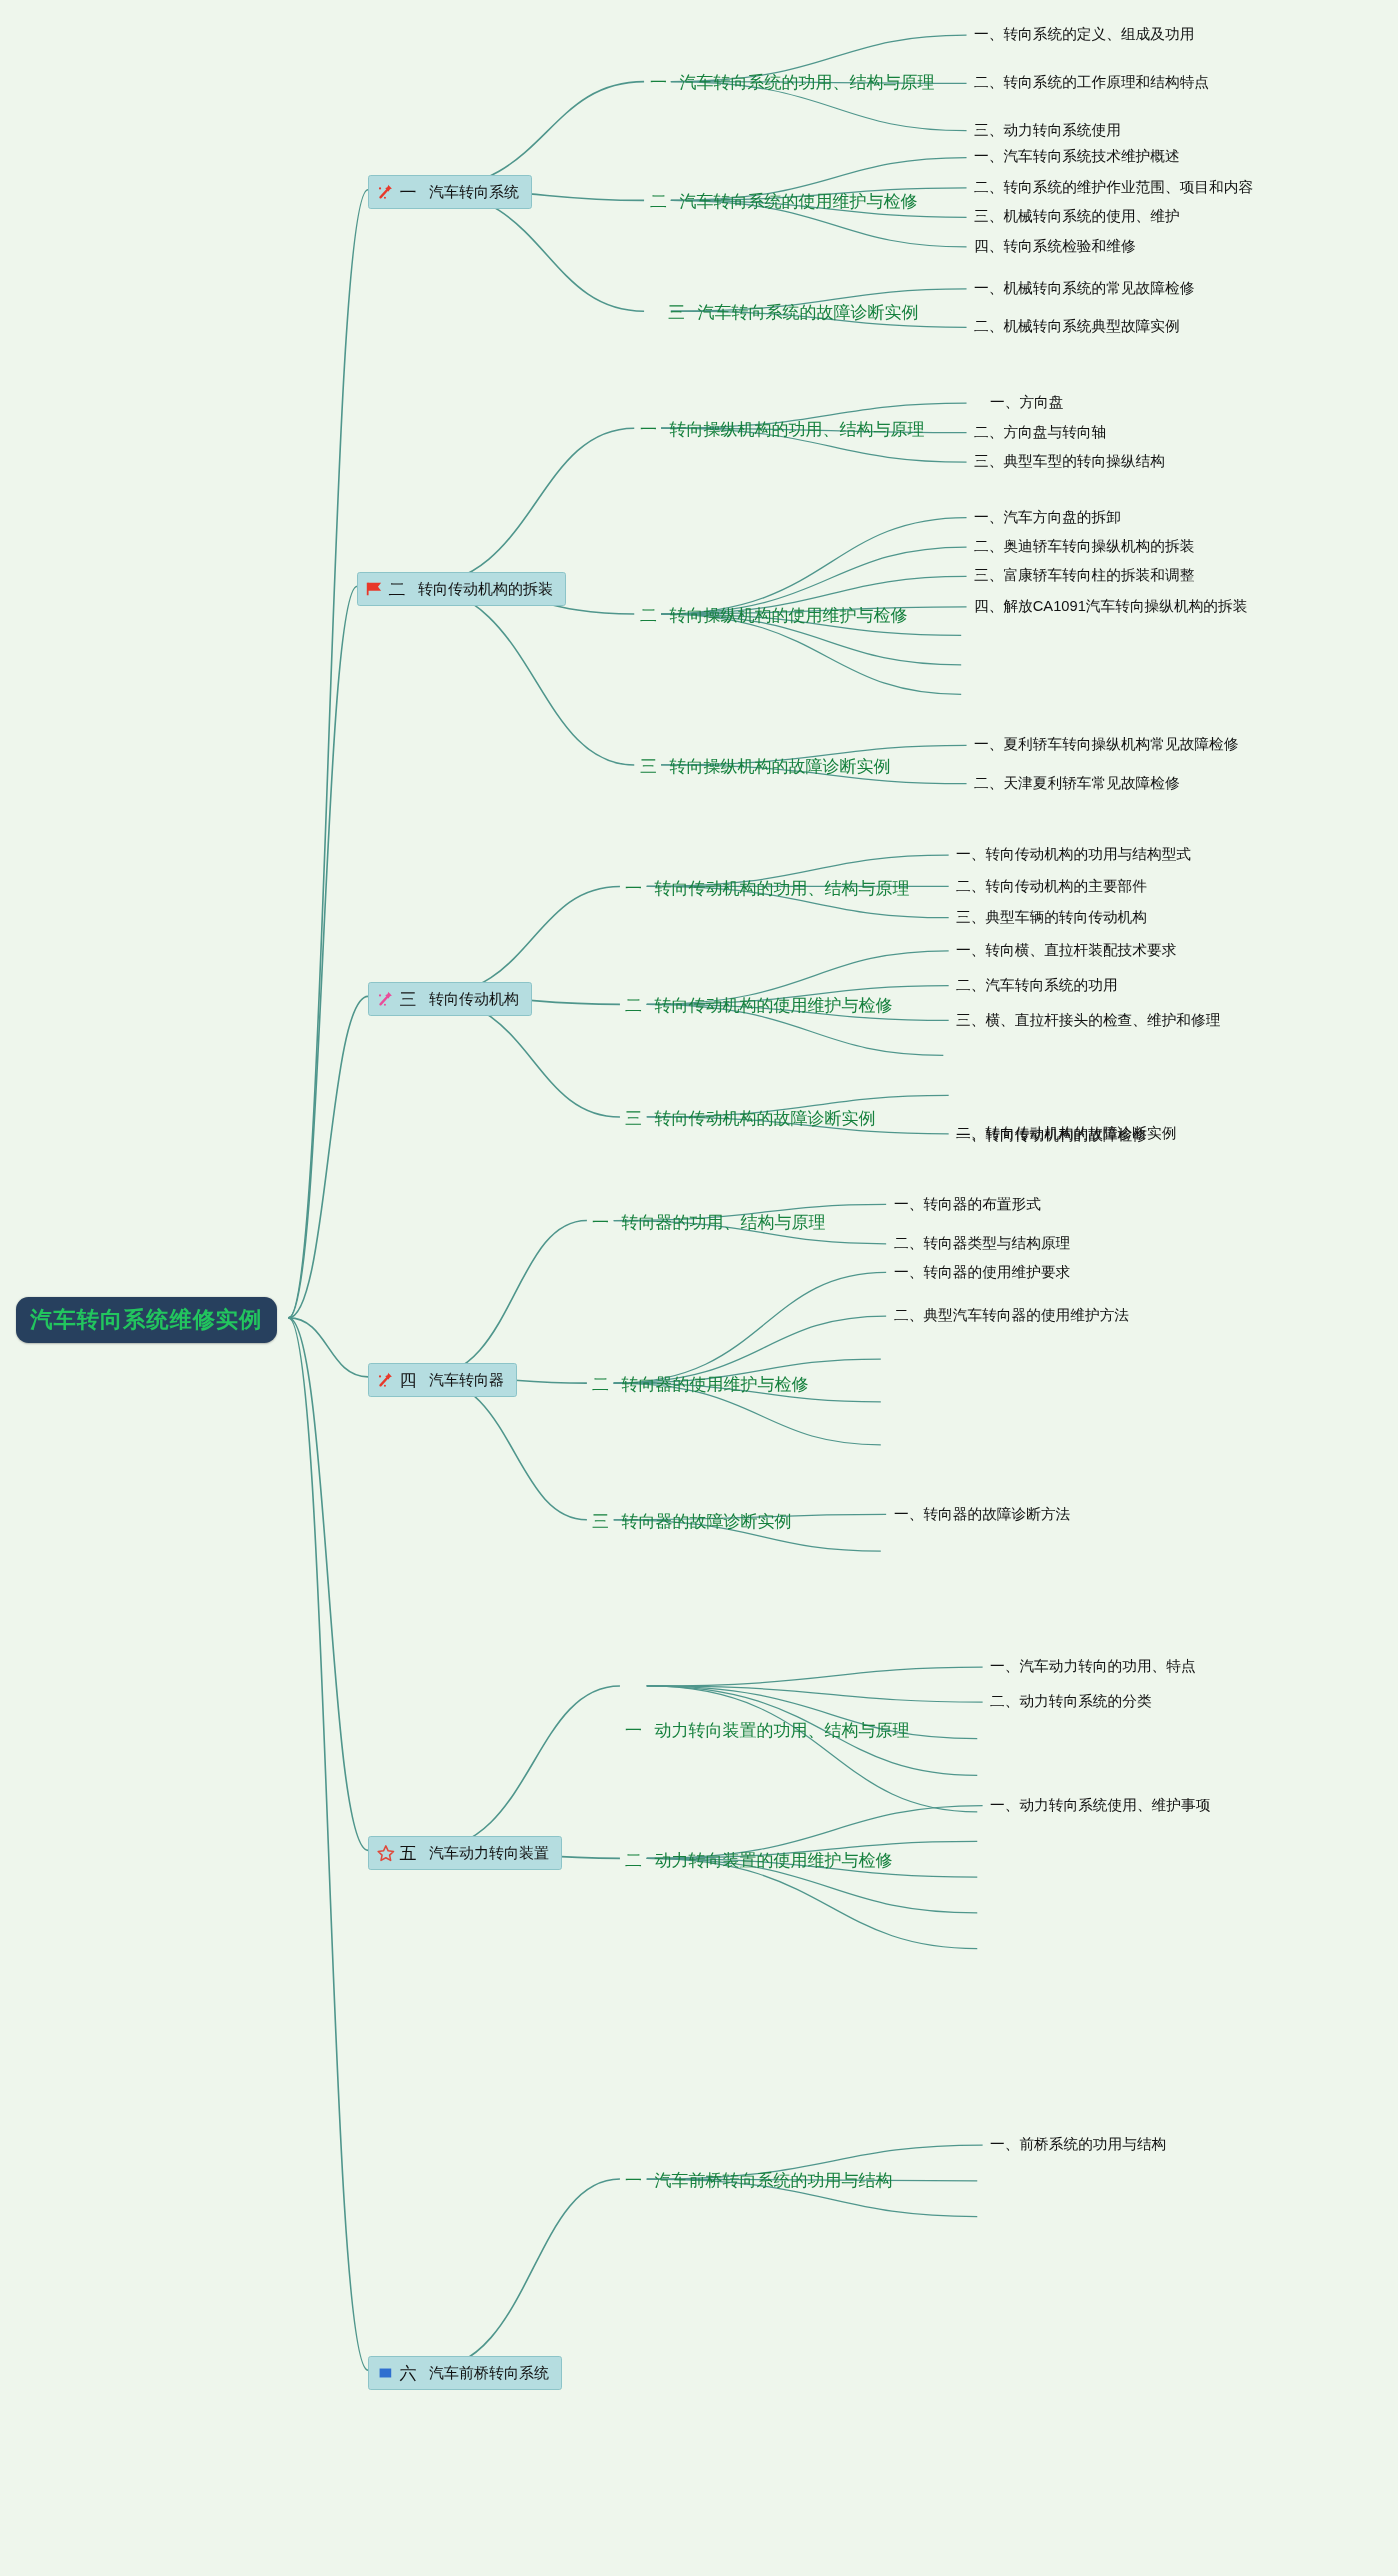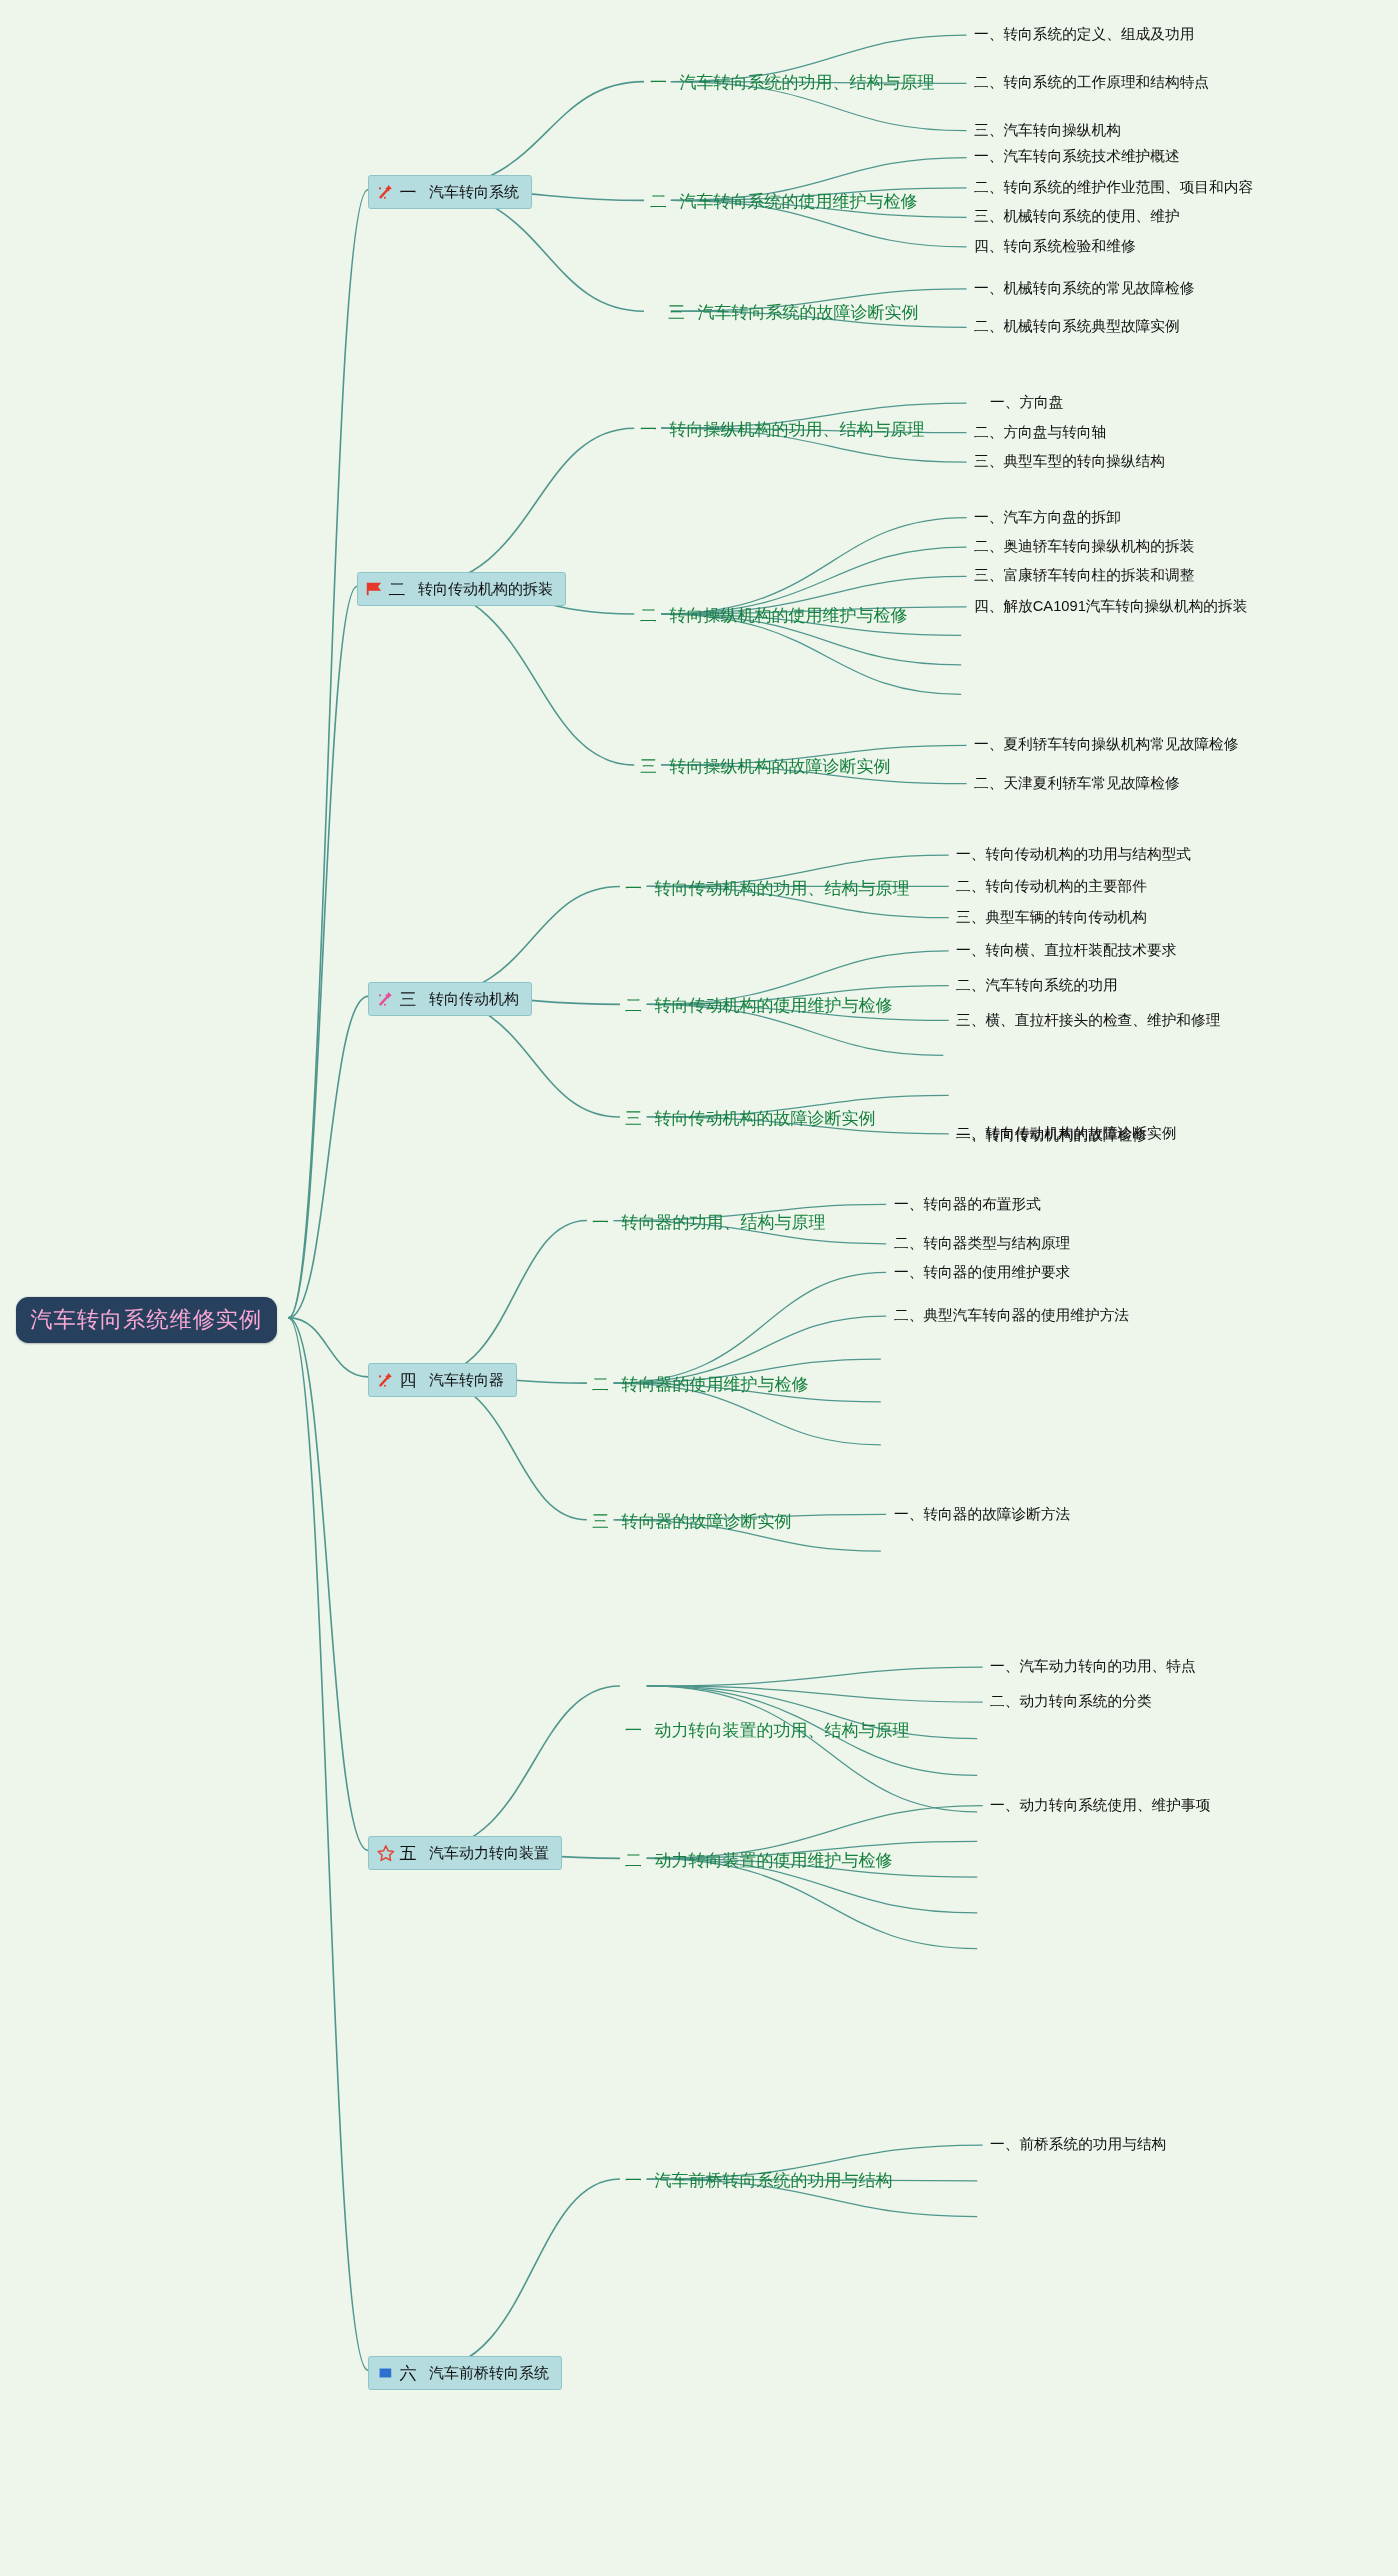--- a/index.html
+++ b/index.html
@@ -11,21 +11,21 @@
   }
   #canvas{position:absolute;inset:0;width:1398px;height:2576px;}
   svg#links{position:absolute;left:0;top:0;width:1398px;height:2576px;pointer-events:none;}
   .node{position:absolute;white-space:nowrap;}
 
   
   .root{
     background:#27405e;
     border-radius:12.5px;
     padding:8px 14.3px;
-    font-size:22.3px;font-weight:normal;color:#f9a8d4;
+    font-size:22.3px;font-weight:bold;color:#22c55e;
     letter-spacing:0.9px;
     box-shadow:0 0.9px 1.8px rgba(0,0,0,.25);
   }
   
   .l1{
     background:#b5dde0;
     border:0.9px solid #8cc4c8;
     border-radius:2.7px;
     padding:4.5px 12.5px 4.5px 7.1px;
     font-size:17px;color:#111;
@@ -128,21 +128,21 @@
             <path d="M14 2 l1.3 2.6 2.6 1.3 -2.6 1.3 -1.3 2.6 -1.3 -2.6 -2.6 -1.3 2.6 -1.3z" fill="#e8382a"></path>
             <circle cx="4.5" cy="6" r="1.2" fill="#e8382a"></circle>
             <circle cx="10" cy="16.5" r="1.1" fill="#e8382a"></circle>
           </svg></span>
         <span class="idx">一</span>
         <span class="lbl">汽车转向系统</span>
       </div>
       <div class="node l2" style="left: 650px; top: 71px;"><span class="idx">一</span><span>汽车转向系统的功用、结构与原理</span></div>
       <div class="node l3" style="left: 974px; top: 25px;">一、转向系统的定义、组成及功用</div>
       <div class="node l3" style="left: 974px; top: 73px;">二、转向系统的工作原理和结构特点</div>
-      <div class="node l3" style="left: 974px; top: 121px;">三、汽车转向操纵机构</div>
+      <div class="node l3" style="left: 974px; top: 121px;">三、动力转向系统使用</div>
       <div class="node l2" style="left: 650px; top: 190px;"><span class="idx">二</span><span>汽车转向系统的使用维护与检修</span></div>
       <div class="node l3" style="left: 974px; top: 147px;">一、汽车转向系统技术维护概述</div>
       <div class="node l3" style="left: 974px; top: 178px;">二、转向系统的维护作业范围、项目和内容</div>
       <div class="node l3" style="left: 974px; top: 207px;">三、机械转向系统的使用、维护</div>
       <div class="node l3" style="left: 974px; top: 237px;">四、转向系统检验和维修</div>
       <div class="node l2" style="left: 668px; top: 301px; font-family: Liberation Serif, serif;"><span class="idx">三</span><span>汽车转向系统的故障诊断实例</span></div>
       <div class="node l3" style="left: 974px; top: 279px;">一、机械转向系统的常见故障检修</div>
       <div class="node l3" style="left: 974px; top: 317px;">二、机械转向系统典型故障实例</div>
       <div class="node l1" style="left: 357px; top: 572px;">
         <span class="ico"><svg width="19.7" height="18" viewBox="0 0 22 20">

